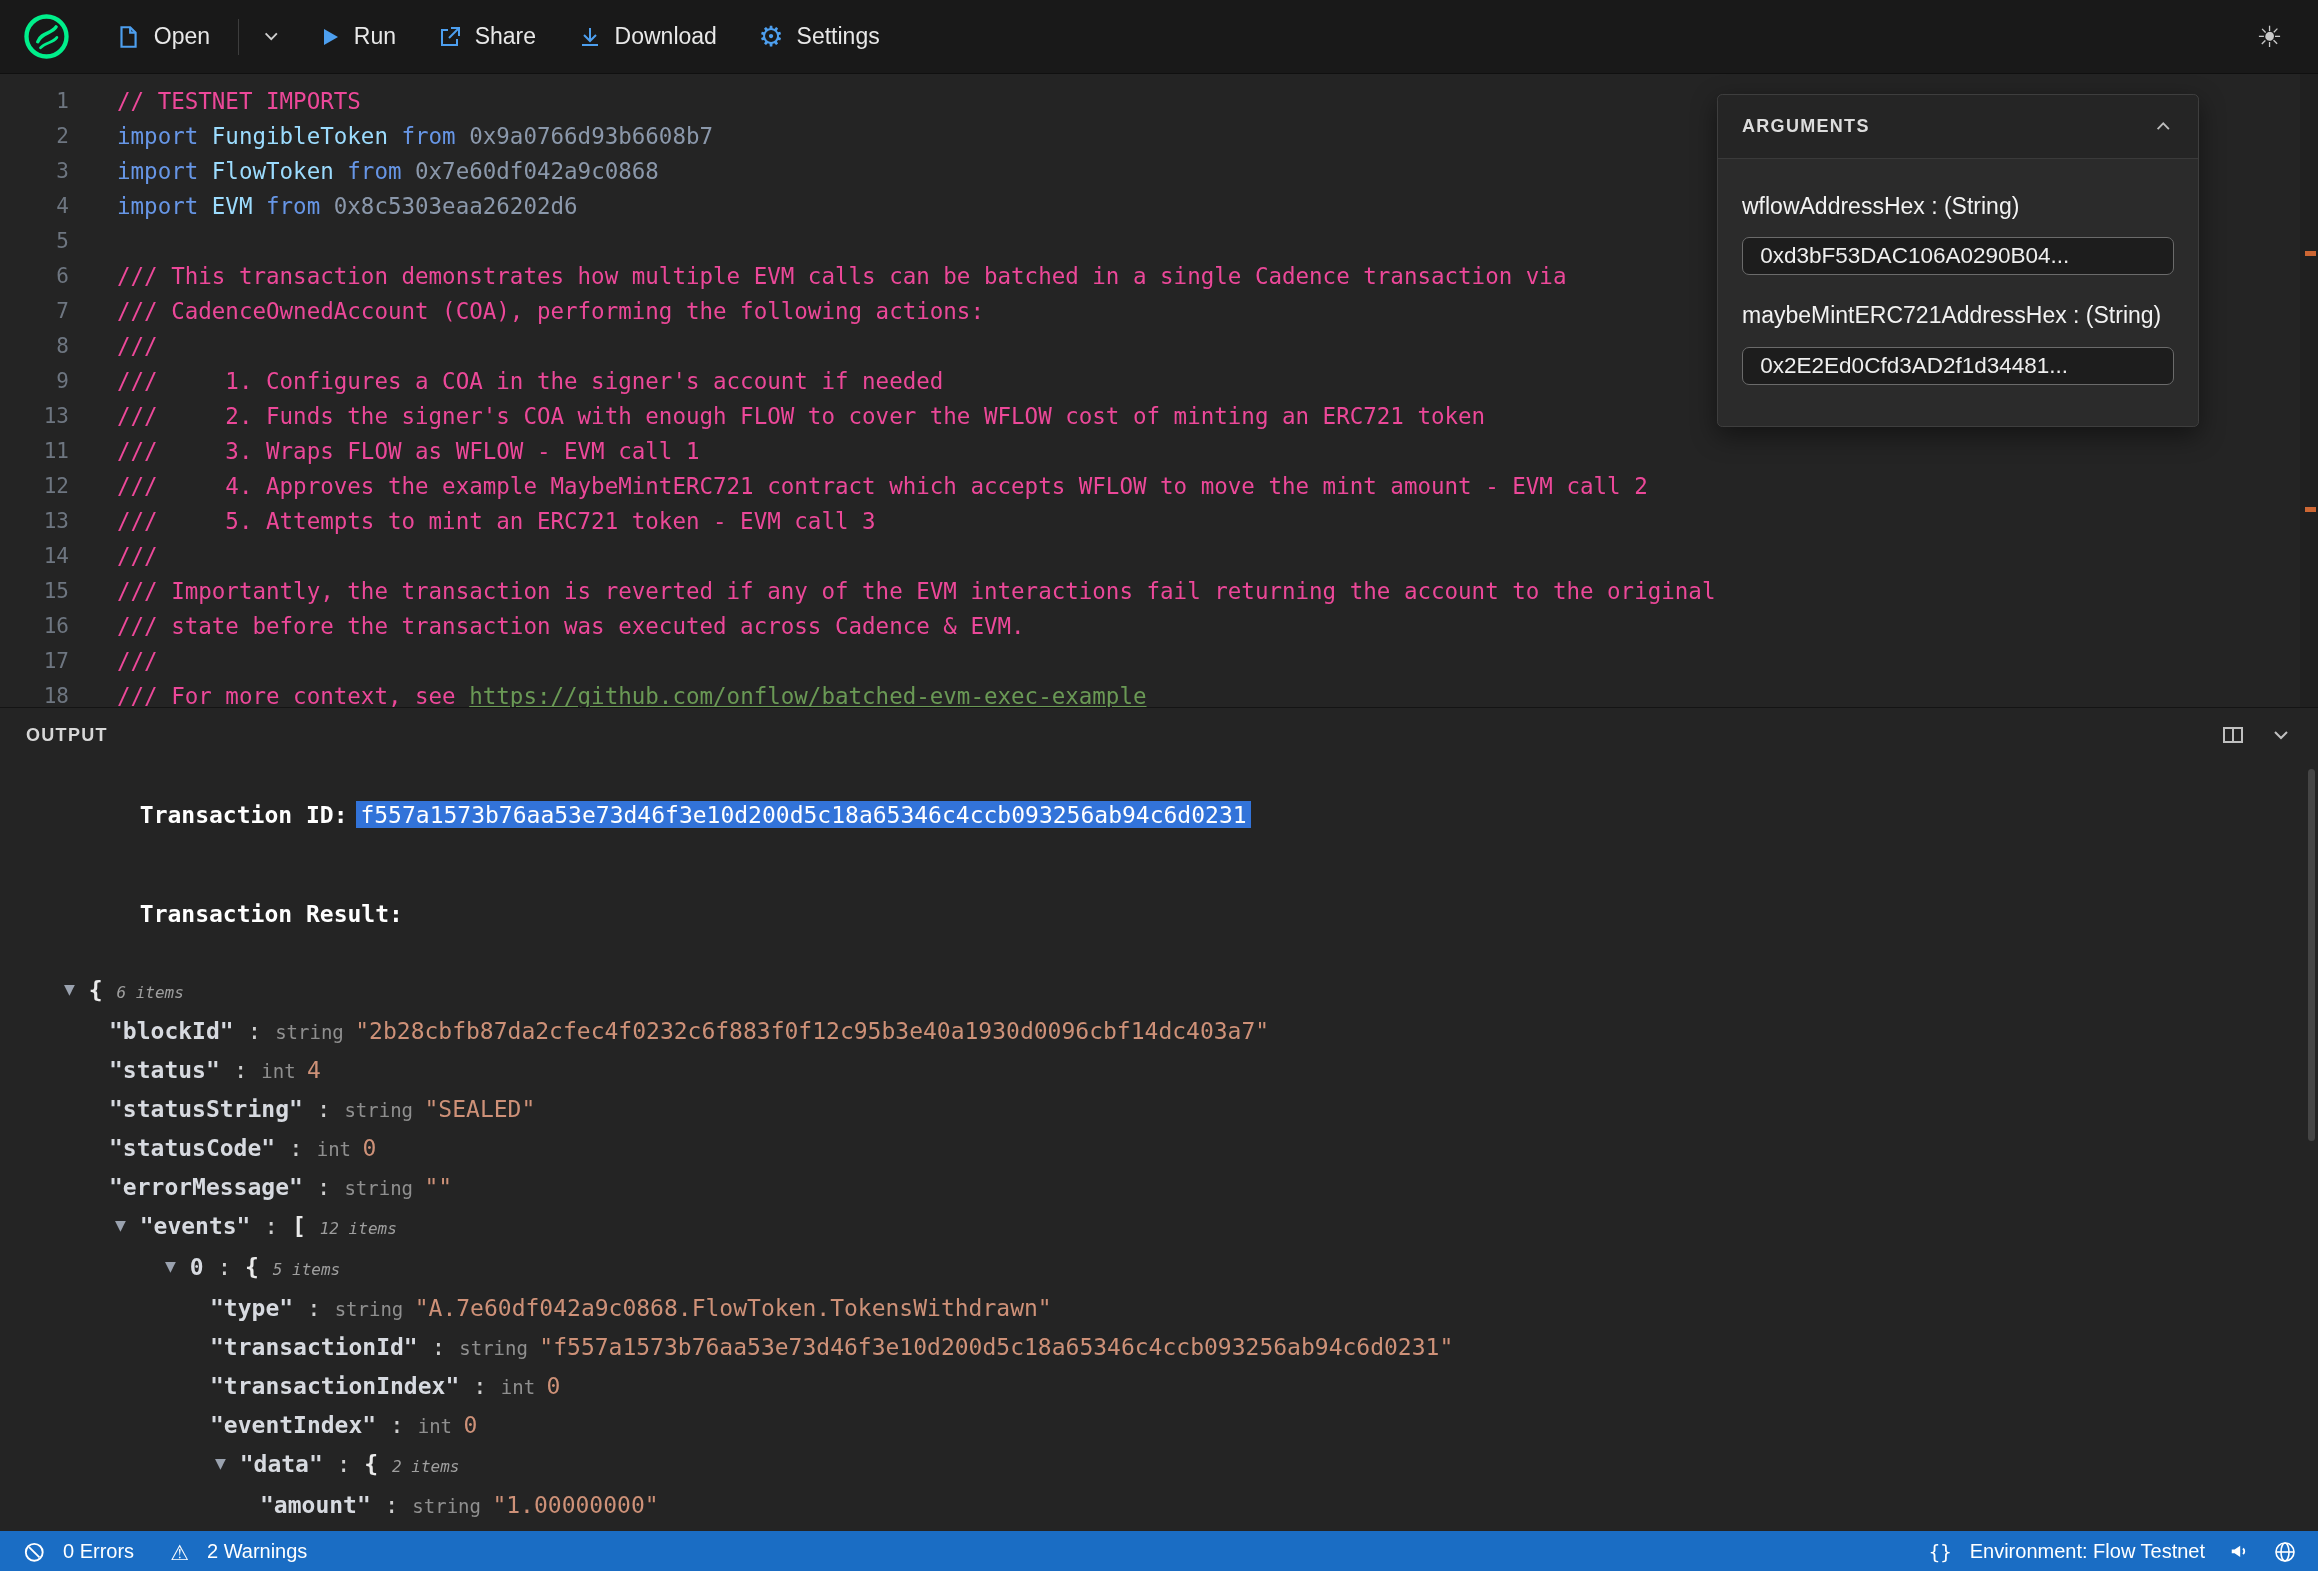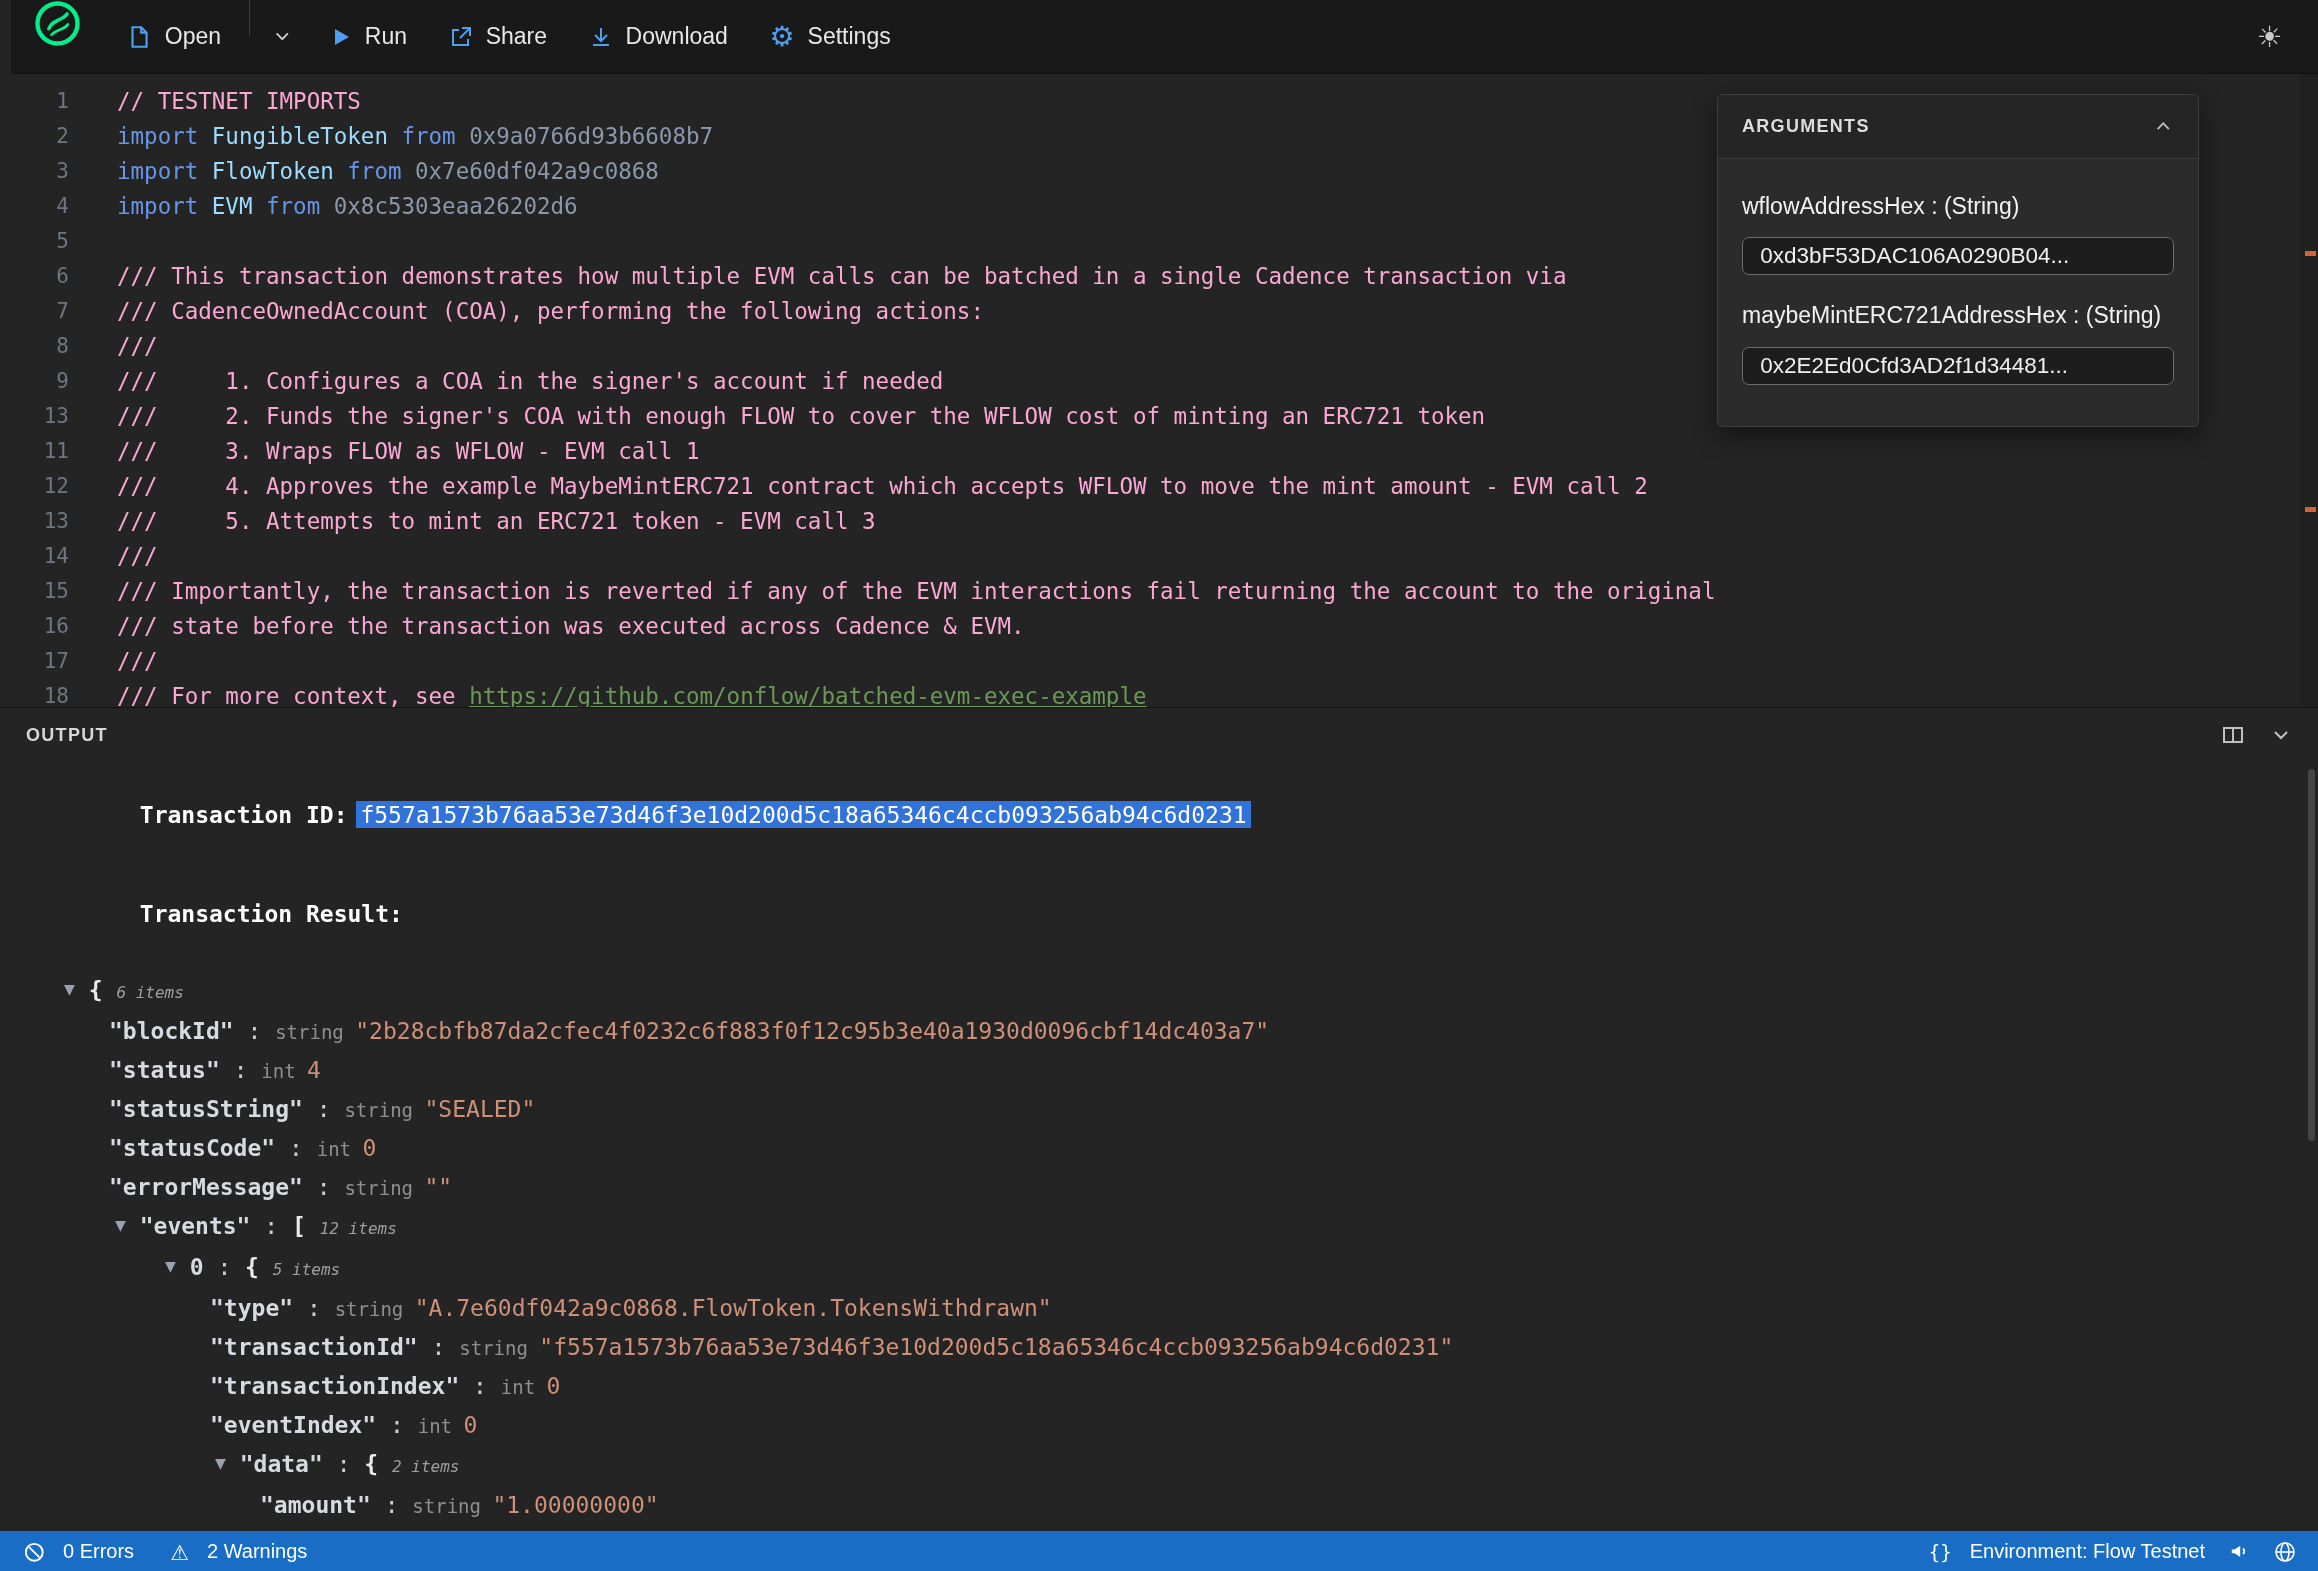--- a/index.html
+++ b/index.html
@@ -2,39 +2,39 @@
 <html style="font-size:14px"><head>
 <meta charset="utf-8">
 <style>
   * { margin:0; padding:0; box-sizing:border-box; }
   html,body { width:2319px; height:1572px; overflow:hidden; background:#242424; }
   body { font-family:"Liberation Sans", sans-serif; color:#e6e6e6; }
   .app { display:flex; flex-direction:column; width:2319px; height:1572px; }
 
   
   .toolbar { height:74px; background:#191919; border-bottom:0.9px solid #101010;
-             display:flex; padding:0 22.5px; gap:7px; flex:none;margin-left:11px; }
+             display:flex; align-items:center; padding:0 22.5px; gap:7px; flex:none; }
   .logo { width:47px; height:47px; margin-right:21px; display:flex; align-items:center; justify-content:center; cursor:pointer; }
   .tb-btn { display:flex; align-items:center; gap:13px; background:none; border:none;
             color:#e8e8e8; font-size:23px; font-family:"Liberation Sans",sans-serif;
             padding:8.6px 17.3px; cursor:pointer; }
   .tb-btn .ic { color:#4d9fef; display:flex; }
   .tb-btn .glyph { color:#4d9fef; font-size:28px; line-height:1; }
   .tb-divider { width:0.9px; height:36px; background:#3d3d3d; margin:0 3.5px; }
   .chev-btn { padding:8.6px 10.4px; color:#cfcfcf; }
   .spacer { flex:1; }
   .theme-btn { background:none; border:none; color:#c9c9c9; font-size:29px; padding:7px 14px; cursor:pointer; }
 
   
   .editor { height:633px; position:relative; background:#242424; padding-top:10.4px; flex:none; overflow:hidden; }
   .code-line { display:flex; height:35px; line-height:35px;
                font-family:"DejaVu Sans Mono", monospace; font-size:22.5px; white-space:pre; }
   .gutter { width:69px; text-align:right; color:#6e7681; flex:none; font-size:21px; }
   .code-text { padding-left:48px; }
-  .tok-comment { color:#f9a8d4; }
+  .tok-comment { color:#ec4899; }
   .tok-kw { color:#6796e6; }
   .tok-type { color:#9cdcfe; }
   .tok-addr { color:#8b98ab; }
   .tok-link { color:#6a9955; text-decoration:underline; cursor:pointer; }
 
   .ruler { position:absolute; right:0; top:0; bottom:0; width:19px; background:#202020; }
   .ruler .tick { position:absolute; right:3.5px; width:10.4px; height:5.2px; background:#cc6633; }
 
   
   .args-panel { position:absolute; top:20px; right:120px; width:482px; background:#2b2b2b;

